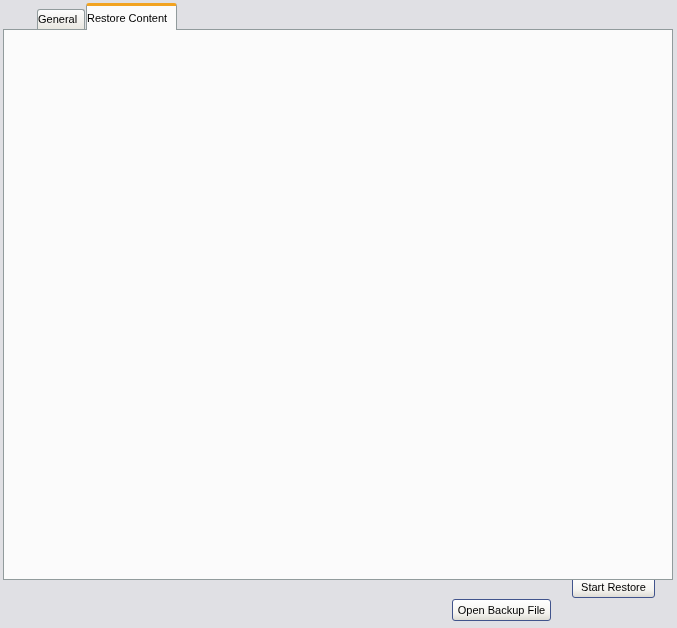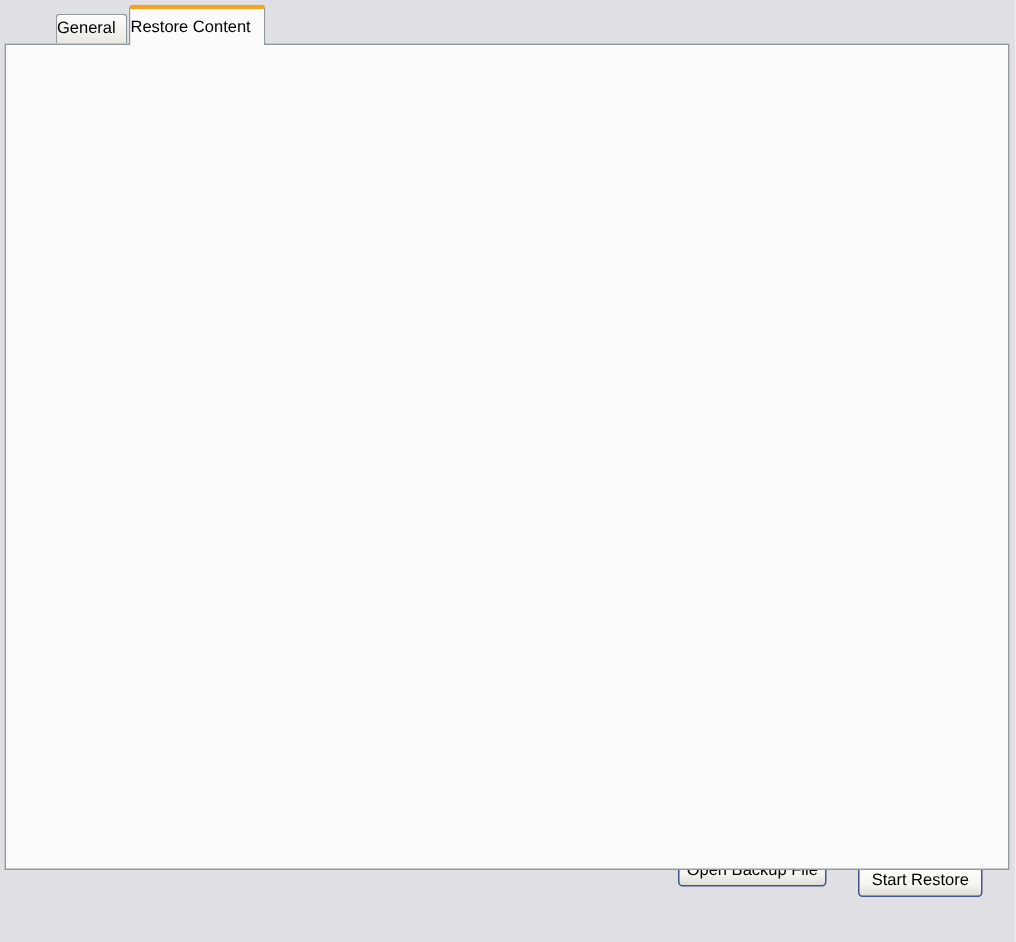--- a/index.html
+++ b/index.html
@@ -117,21 +117,21 @@
     position:absolute;
     border:1px solid #41548c;
     border-radius:3px;
     background:linear-gradient(#ffffff 0%, #f5f4f0 65%, #dedcd5 100%);
     font-family:"Liberation Sans", sans-serif;
     font-size:11px;
     text-align:center;
     cursor:default;
   }
   .btn-analyze { left:481px; top:546px; width:174px; height:21px; line-height:19px; }
-  .btn-open    { left:452px; top:569px; width:99px;  height:22px; line-height:20px; }
+  .btn-open    { left:452px; top:599px; width:99px;  height:22px; line-height:20px; }
   .btn-start   { left:572px; top:576px; width:83px;  height:22px; line-height:20px; }
 </style>
 </head>
 <body>
 
 <div class="tab tab-general">
   <span>General</span>
 </div>
 <div class="tab tab-active">
   <span>Restore Content</span>

